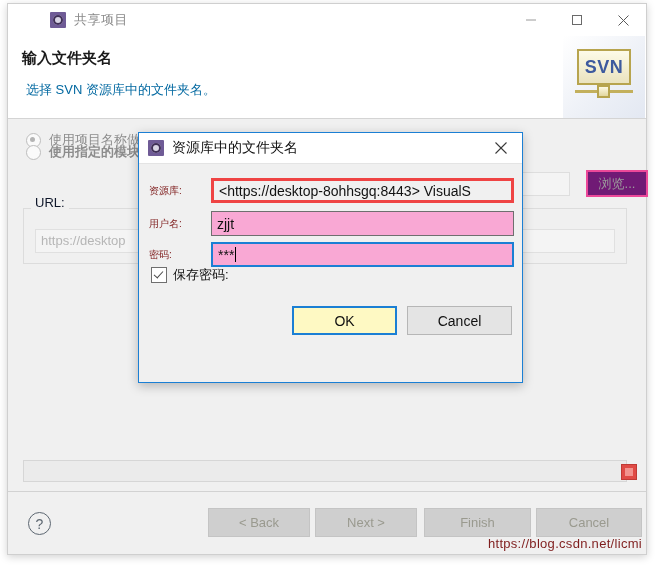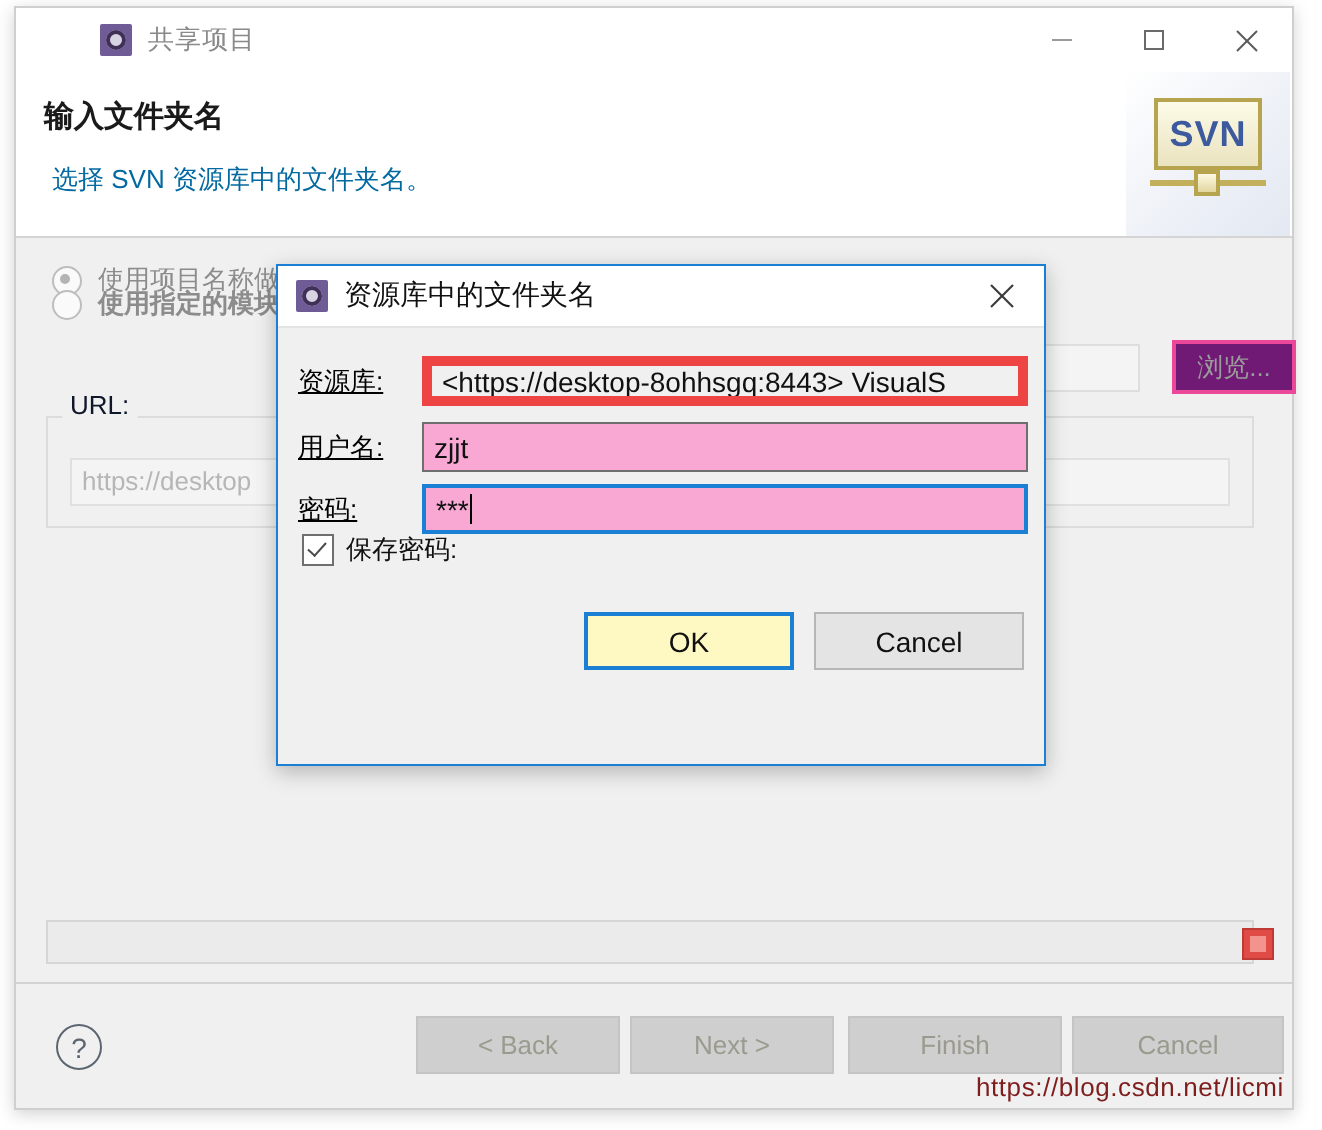--- a/index.html
+++ b/index.html
@@ -331,39 +331,38 @@
   }
   .field-row {
     position: absolute;
     left: 10px;
     display: flex;
     align-items: center;
     width: 365px;
   }
   .field-label {
     width: 62px;
-    font-size: 13px;
-    color: #000000;
+    font-size: 10px;
+    color: #7f1d1d;
     flex: none;
-    text-decoration: underline;
   }
   .field-input {
     flex: 1;
     height: 25px;
     background: #f9a8d4;
     box-sizing: border-box;
     padding: 2px 5px;
     font-size: 14px;
     color: #111111;
     white-space: nowrap;
     overflow: hidden;
     display: flex;
     align-items: center;
   }
-  #repo-input  { border: 5px solid #ef4444; background: #f0f0f0; }
+  #repo-input  { border: 3px solid #ef4444; background: #f0f0f0; }
   #user-input  { border: 1px solid #6f6f6f; }
   #pass-input  { border: 2px solid #1b7fd4; position: relative; }
   #pass-caret {
     display: inline-block;
     width: 1px;
     height: 15px;
     background: #000;
     margin-left: 1px;
   }
   #save-row {

